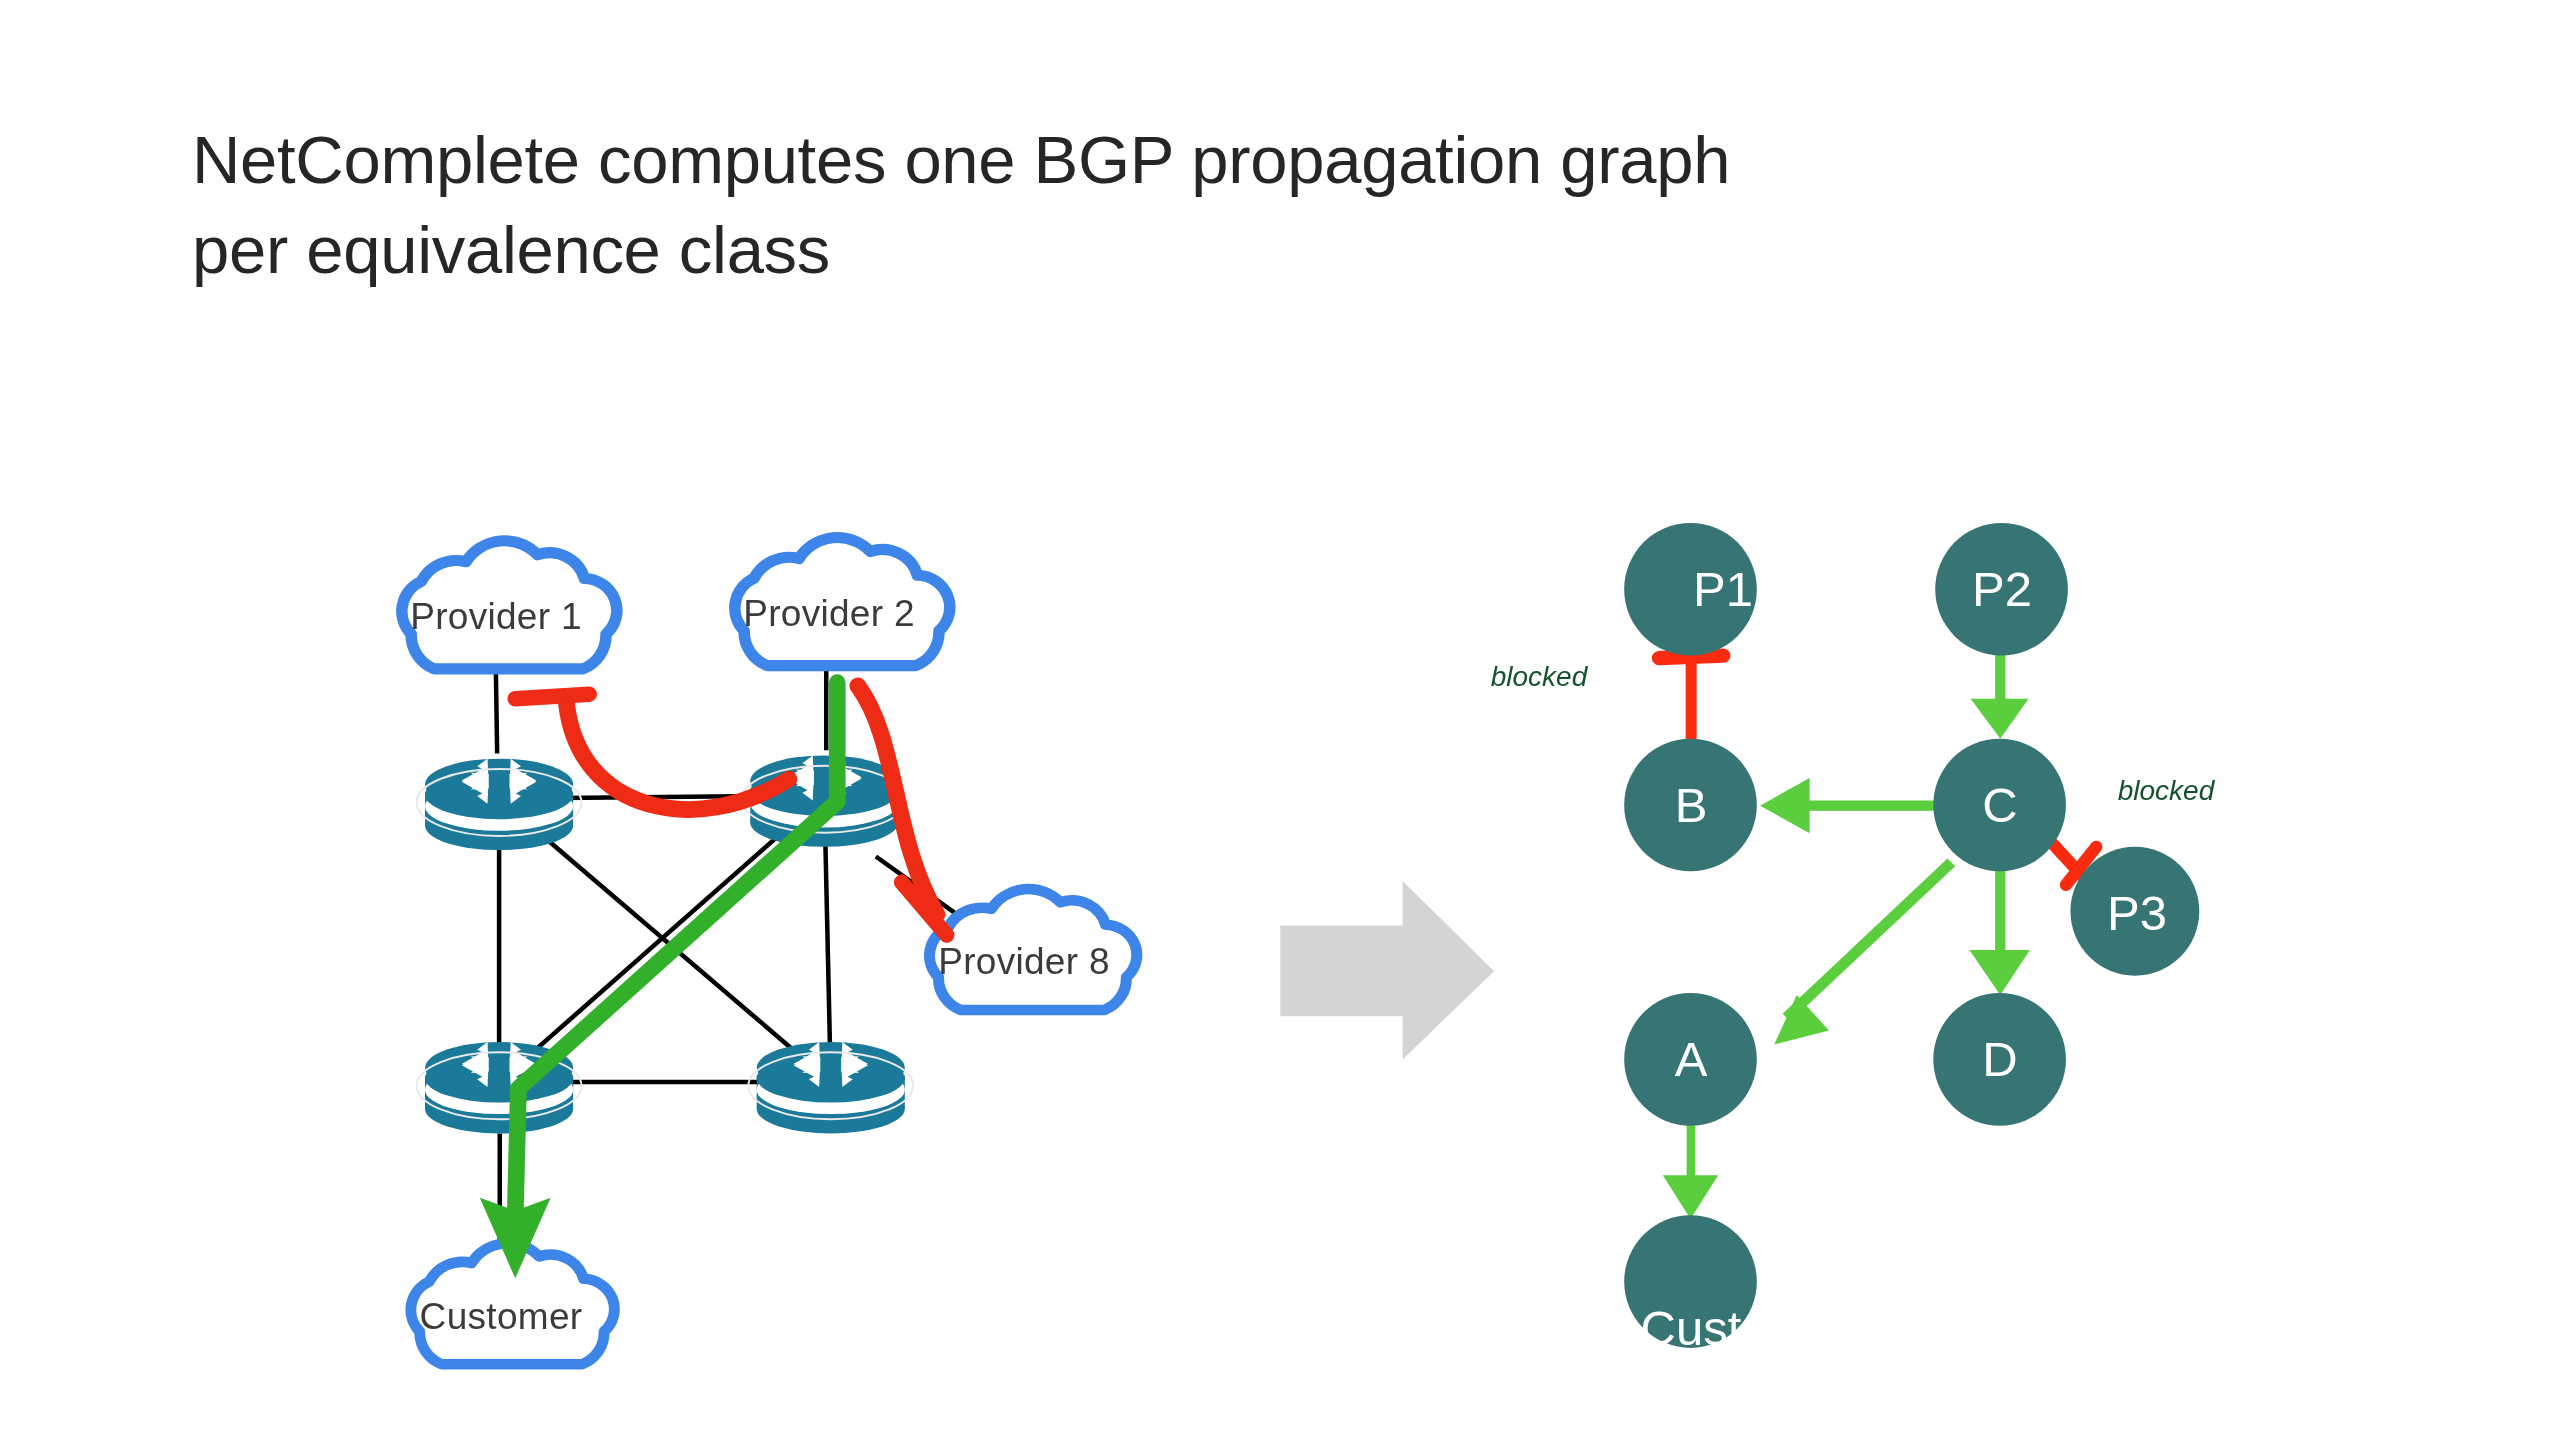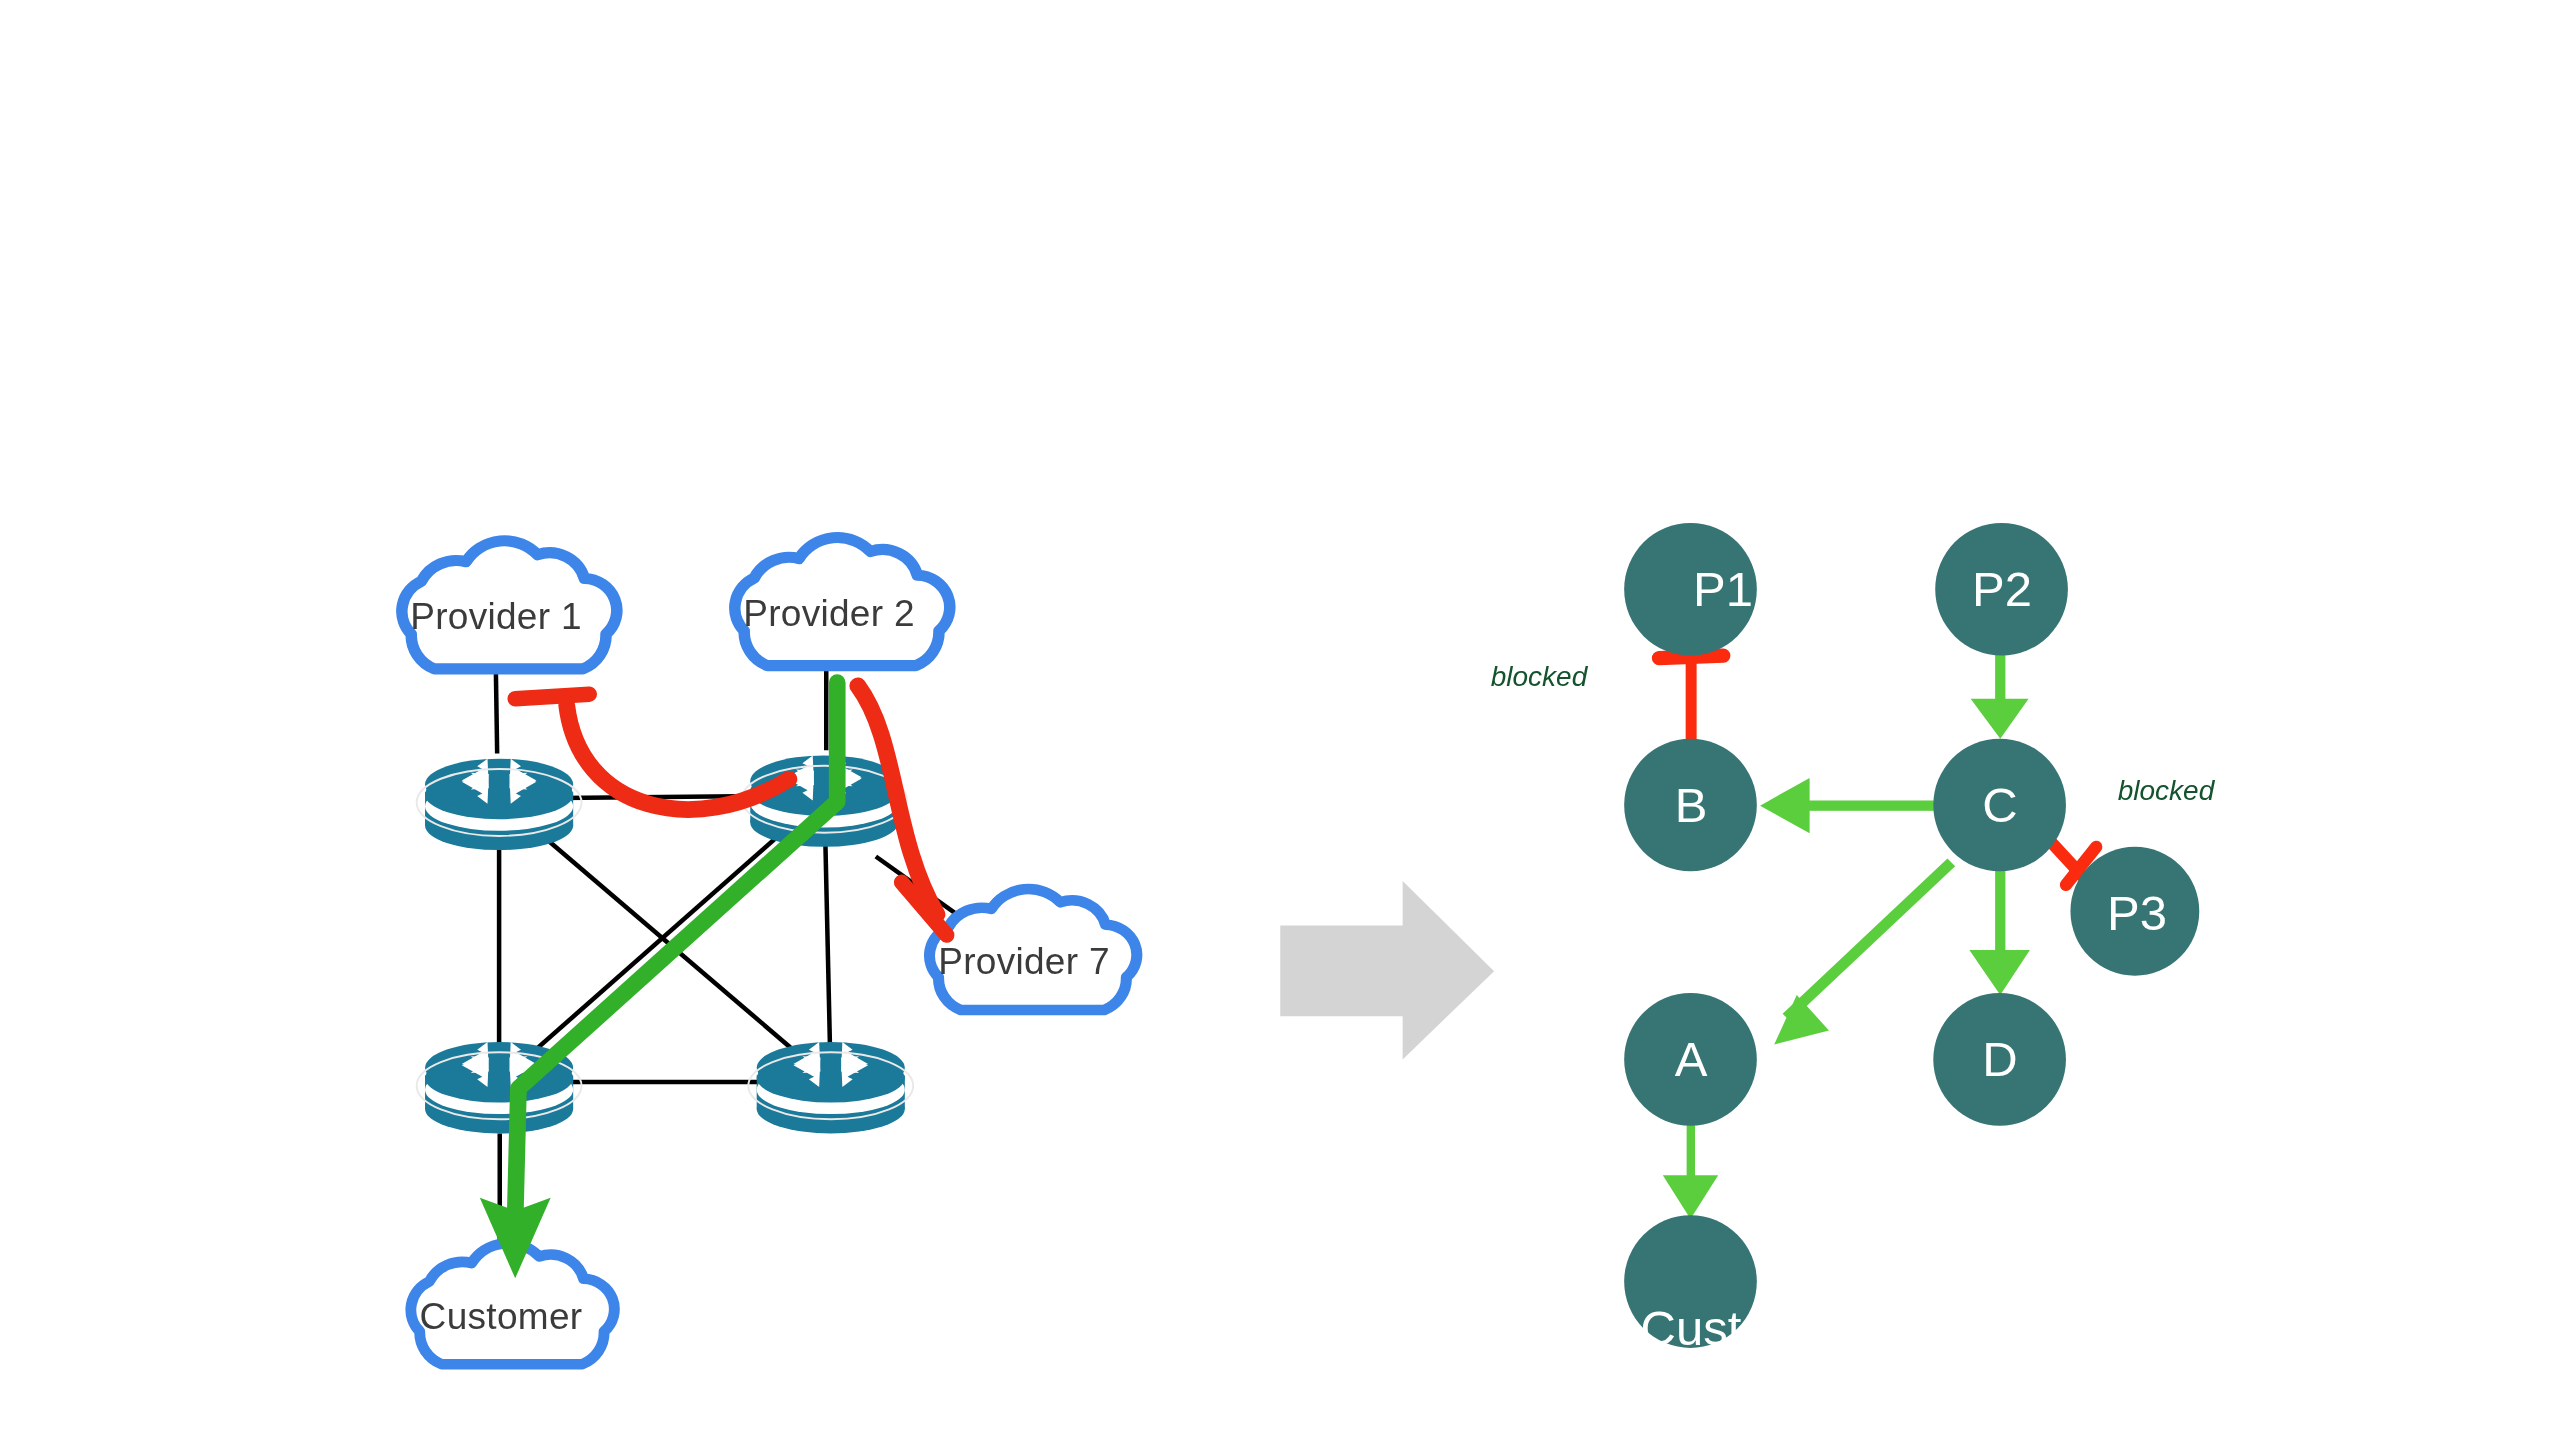--- a/index.html
+++ b/index.html
@@ -71,20 +71,22 @@
     color: #14532d;
     white-space: nowrap;
     text-align: right;
   }
 </style>
 </head>
 <body>
 
 <div id="stage">
 
+  <div id="title">NetComplete computes one BGP propagation graph
+per equivalence class</div>
 
   <svg class="canvas" viewBox="0 0 4000 2250" xmlns="http://www.w3.org/2000/svg">
 
     <defs>
 
       <path id="cloudShape" d="M 30,120
                A 48,48 0 0 1 44,44
                A 54,54 0 0 1 106,16
                A 62,62 0 0 1 205,6
                A 50,50 0 0 1 270,40
@@ -225,21 +227,21 @@
         <ellipse cx="3315" cy="1415" rx="100" ry="100"></ellipse>
         <ellipse cx="2625" cy="1645" rx="103" ry="103"></ellipse>
         <ellipse cx="3105" cy="1645" rx="103" ry="103"></ellipse>
         <ellipse cx="2625" cy="1990" rx="103" ry="103"></ellipse>
       </g>
     </g>
   </svg>
 
   <div class="cloud-label" style="left:496px;  top:617px;">Provider 1</div>
   <div class="cloud-label" style="left:829px; top:614px;">Provider 2</div>
-  <div class="cloud-label" style="left:1024px; top:962px;">Provider 7</div>
+  <div class="cloud-label" style="left:1024px; top:962px;">Provider 8</div>
   <div class="cloud-label" style="left:501px;  top:1317px;">Customer</div>
 
   <div class="node-label" style="left:1691px; top:589px;margin-left:32px;">P1</div>
   <div class="node-label" style="left:2002px; top:589px;text-align:center;">P2</div>
   <div class="node-label" style="left:1691px; top:805px;">B</div>
   <div class="node-label" style="left:2000px; top:805px;">C</div>
   <div class="node-label" style="left:2137px; top:913px;">P3</div>
   <div class="node-label" style="left:1691px; top:1059px;">A</div>
   <div class="node-label" style="left:2000px; top:1059px;">D</div>
   <div class="node-label" style="left:1691px; top:1328px;">Cust</div>

